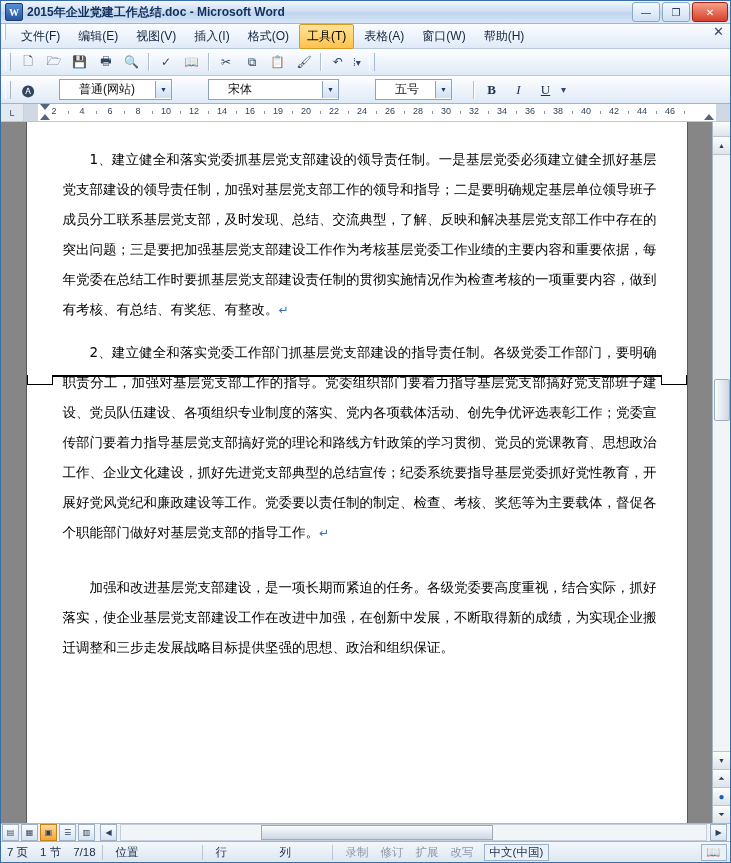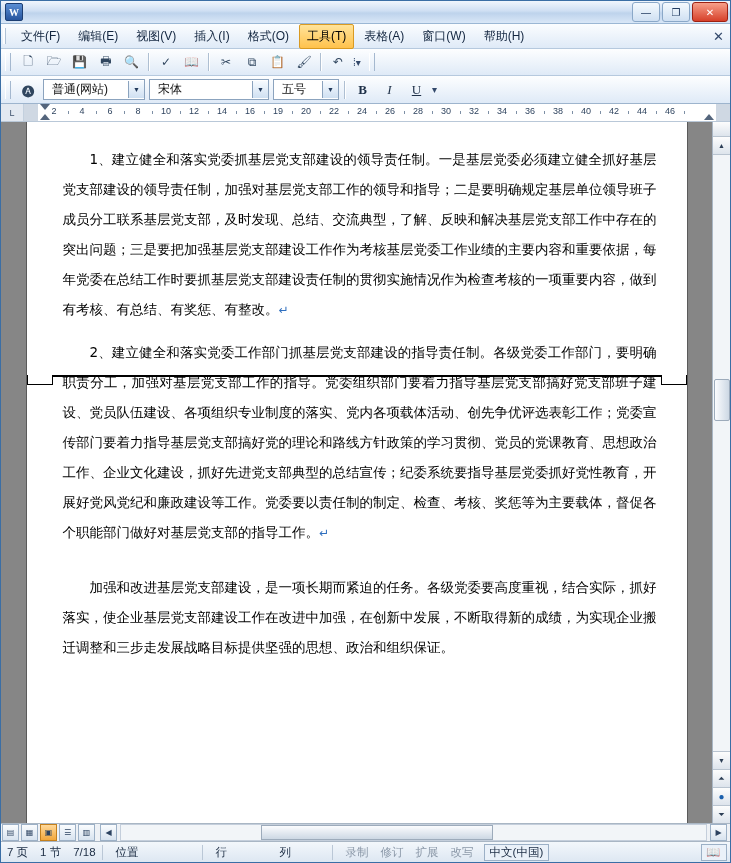--- a/index.html
+++ b/index.html
@@ -48,21 +48,21 @@
   .win-btn.close{
     background:linear-gradient(#f7a08a,#d6402a);
     border-color:#9d2112;color:#fff;width:34px;font-weight:bold;
   }
 
   
   .menubar{
     height:24px;min-height:24px;
     background:linear-gradient(#fbfdff,#dfeaf7);
     border-bottom:1px solid #b6c9de;
-    display:flex;align-items:center;
+    display:flex;align-items:flex-start;
     padding-left:2px;position:relative;
   }
   .menu-grip{
     width:6px;height:16px;margin-right:3px;
     background:
       linear-gradient(90deg,#fff 0 2px,#9fb4cb 2px 3px,transparent 3px);
     opacity:.8;
   }
   .menu-item{
     font-size:12px;color:#12253f;padding:3px 7px;margin:0 1px;
@@ -98,21 +98,21 @@
   .tb-more{font-size:10px;color:#33496b;margin:0 2px;}
   .tb2{
     height:27px;min-height:27px;
     background:linear-gradient(#fdfeff,#dfeaf7);
     border-bottom:1px solid #9db4cd;
     display:flex;align-items:center;padding-left:2px;
   }
   .combo{
     height:19px;border:1px solid #8ba3be;background:#fff;
     display:flex;align-items:center;justify-content:space-between;
-    font-size:12px;color:#111;margin:0 2px;padding-left:8px;
+    font-size:12px;color:#111;margin:0 18px;padding-left:19px;
     font-family:"Liberation Sans","DejaVu Sans",sans-serif;
   }
   .combo .arrow{
     width:15px;height:17px;margin:0;
     background:linear-gradient(#f7fbff,#cfe0f2);
     border-left:1px solid #8ba3be;
     display:flex;align-items:center;justify-content:center;font-size:7px;color:#223a5c;
   }
   .style-combo{width:92px;}
   .font-combo{width:110px;}
@@ -244,20 +244,21 @@
     height:15px;display:flex;align-items:center;padding:0 5px;margin-right:3px;
   }
 </style>
 </head>
 <body>
 
 <div id="app">
 
   <div class="titlebar">
     <div class="title-icon">W</div>
+    <div class="title-text">2015年企业党建工作总结.doc - Microsoft Word</div>
     <div class="win-btns">
       <div class="win-btn">—</div>
       <div class="win-btn">❐</div>
       <div class="win-btn close">✕</div>
     </div>
   </div>
 
   <div class="menubar">
     <div class="menu-grip"></div>
     <div class="menu-item">文件(F)</div>

